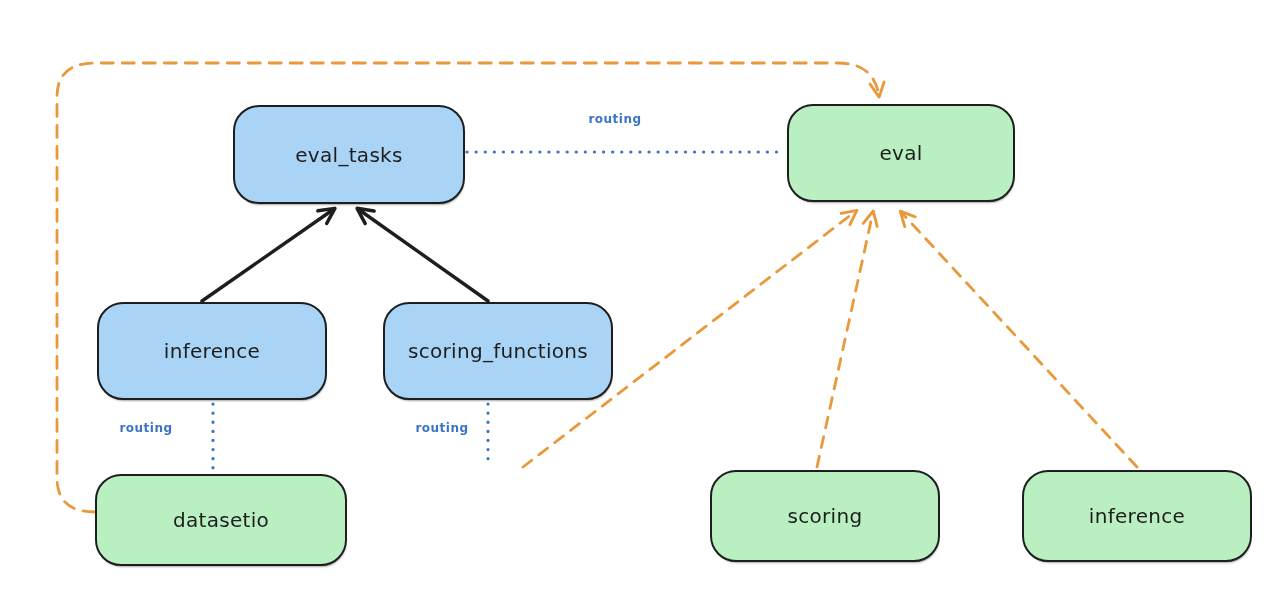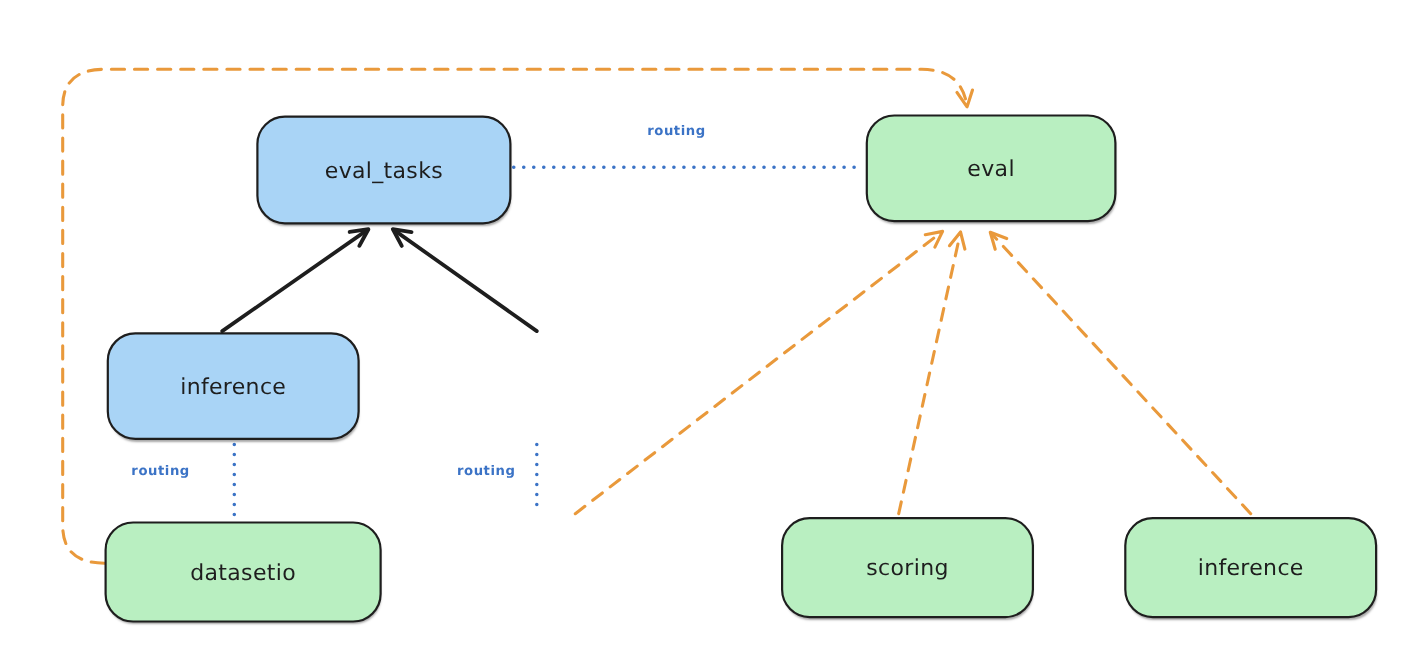--- a/index.html
+++ b/index.html
@@ -79,20 +79,23 @@
 
   <div class="node blue" id="n-eval-tasks">
     <span class="node-label">eval_tasks</span>
   </div>
   <div class="node green" id="n-eval">
     <span class="node-label">eval</span>
   </div>
   <div class="node blue" id="n-datasets">
     <span class="node-label">inference</span>
   </div>
+  <div class="node blue" id="n-scoring-functions">
+    <span class="node-label">scoring_functions</span>
+  </div>
   <div class="node green" id="n-datasetio">
     <span class="node-label">datasetio</span>
   </div>
   <div class="node green" id="n-agents">
     <span class="node-label">scoring</span>
   </div>
   <div class="node green" id="n-inference">
     <span class="node-label">inference</span>
   </div>
 

